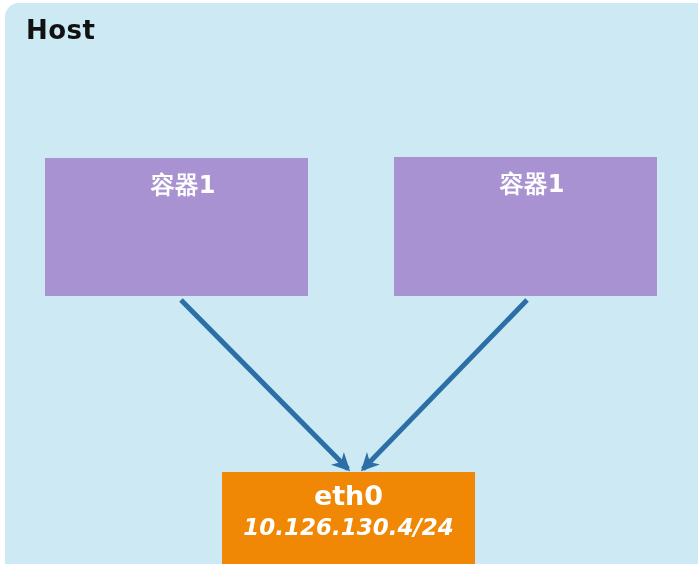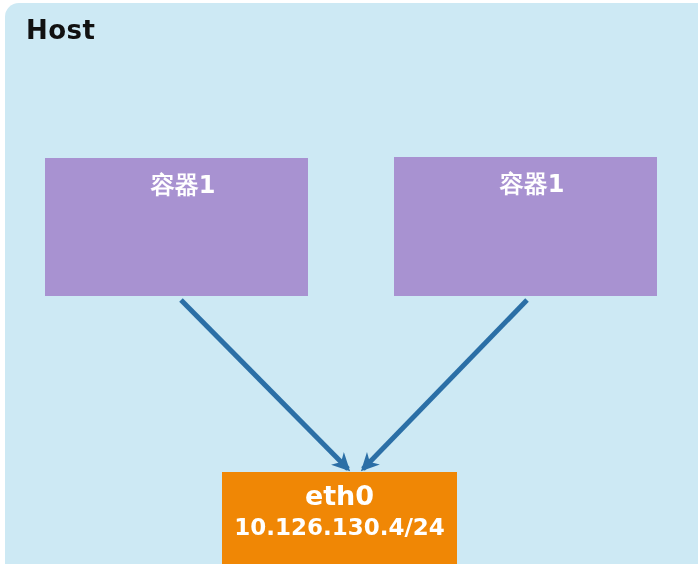--- a/index.html
+++ b/index.html
@@ -49,36 +49,37 @@
     padding-left:9px;
   }
   .container-address{
     position:absolute;
     left:0; right:0; top:80px;
     font-size:22px;
     font-weight:500;
   }
   .interface-box{
     position:absolute;
-    left:222px; top:472px; width:235px; height:92px;
+    left:222px; top:472px; width:253px; height:92px;
     background:var(--interface-bg);
     color:var(--container-text);
     text-align:center;
   }
   .interface-name{
     position:absolute;
     left:0; right:0; top:8px;
     font-size:27px;
     font-weight:700;
   }
   .interface-address{
     position:absolute;
     left:0; right:0; top:42px;
     font-size:23px;
     font-weight:700;
+    font-style:italic;
   }
   svg.arrow-layer{
     position:absolute;
     left:0; top:0;
     width:698px; height:564px;
     pointer-events:none;
   }
   .arrow-line{ stroke:var(--arrow); stroke-width:5; fill:none; }
   .arrow-head{ fill:var(--arrow); }
 </style>

